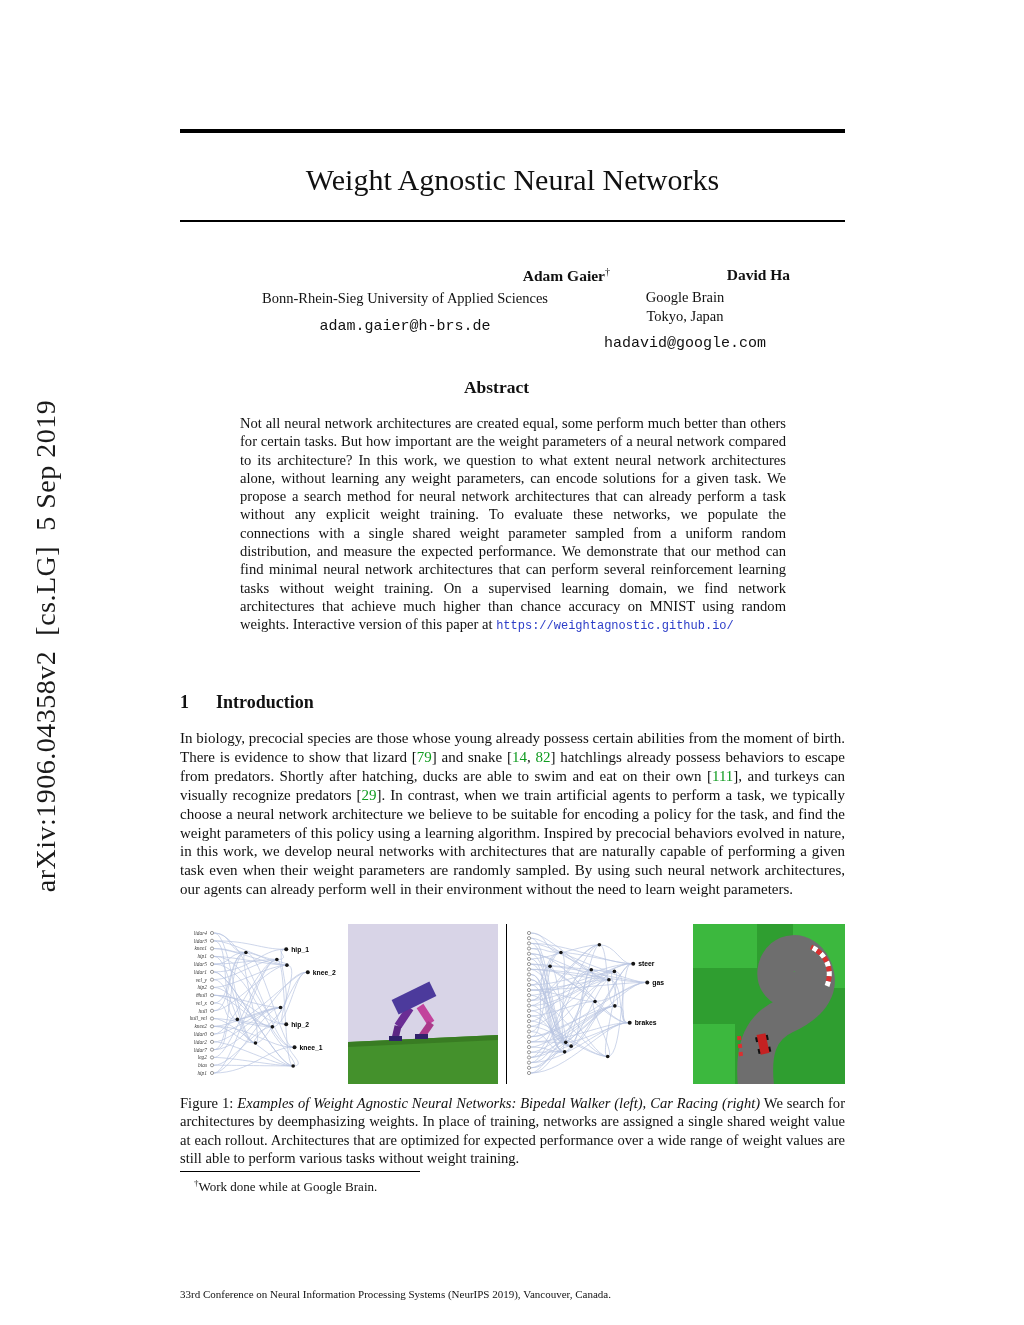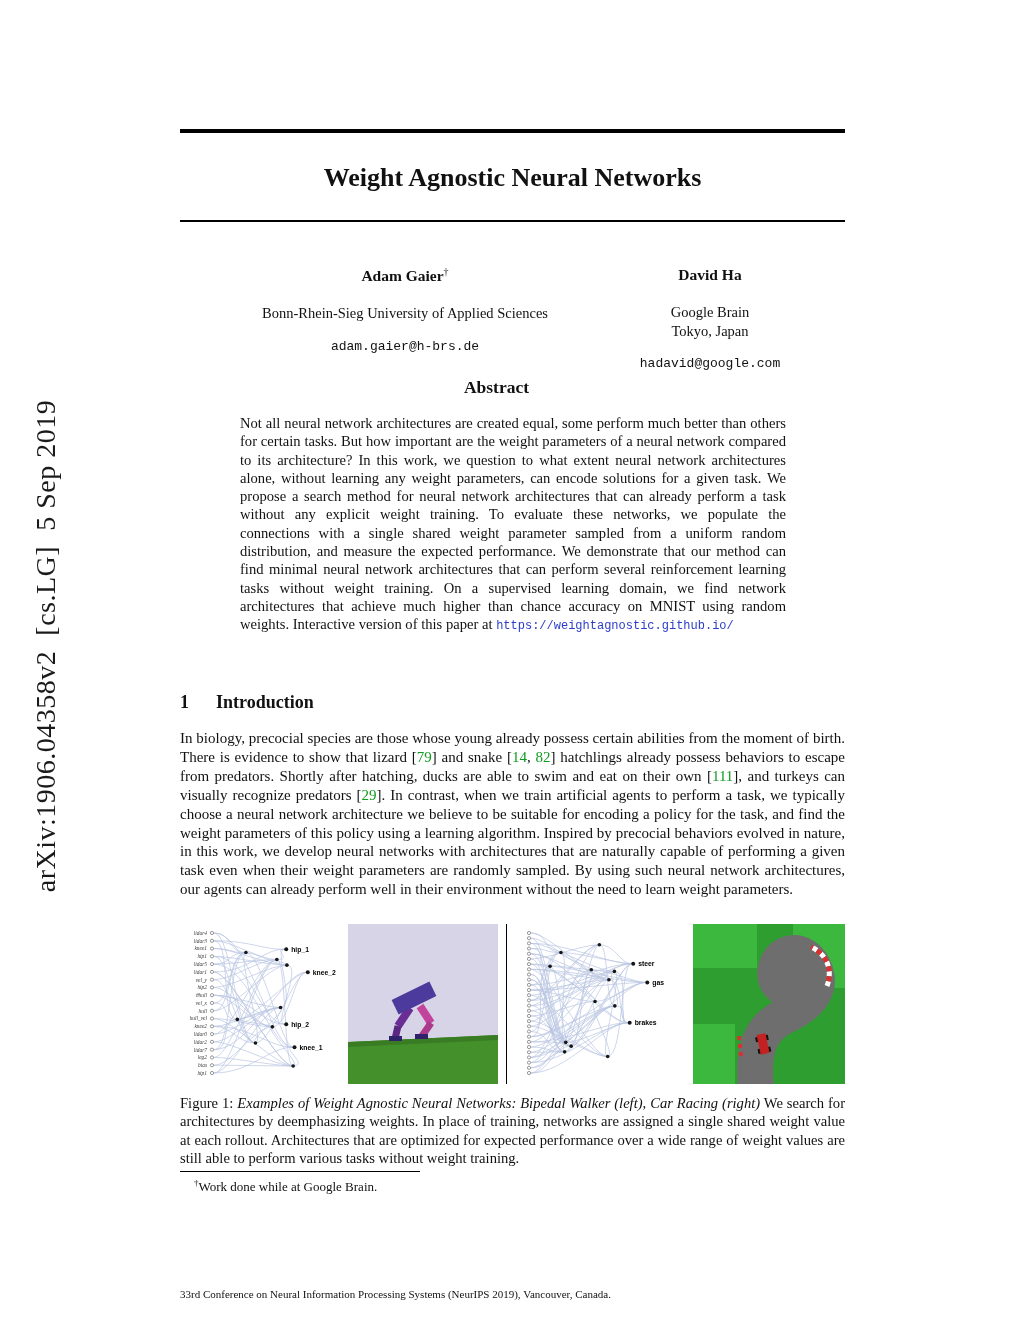--- a/index.html
+++ b/index.html
@@ -11,32 +11,32 @@
   .page { position:relative; width:1024px; height:1325px; overflow:hidden; background:#fff; }
 
   .arxiv-side {
     position:absolute; left:46px; top:646px;
     transform:translate(-50%,-50%) rotate(-90deg);
     white-space:pre; font-size:28px; color:#1a1a1a; letter-spacing:0.5px;
   }
 
   .rule-thick { position:absolute; left:180px; top:129px; width:665px; height:4px; background:#000; }
   .title { position:absolute; left:180px; top:163px; width:665px; text-align:center;
-           font-size:26px; font-weight:700; }
+           font-size:30px; font-weight:400; }
   .rule-thin { position:absolute; left:180px; top:220px; width:665px; height:1.5px; background:#000; }
 
   .authors { position:absolute; left:180px; top:266px; width:665px; height:110px; }
   .author { position:absolute; text-align:center; }
   .author-left  { left:20px;  width:410px; }
-  .author-right { left:425px; width:210px; }
-  .author-name { font-size:15.5px; margin-bottom:19px; }
+  .author-right { left:400px; width:210px; }
+  .author-name { font-size:15.5px; margin-bottom:4px;text-align:right; }
   .author-name b { font-weight:700; }
   .author-name sup { font-size:10px; }
   .author-line { font-size:14.5px; line-height:18.5px; }
-  .author-email { font-family:"Liberation Mono", monospace; font-size:13px; margin-top:16px; }
+  .author-email { font-family:"Liberation Mono", monospace; font-size:15px; margin-top:10px; }
 
   .abstract-heading { position:absolute; left:164px; top:377px; width:665px; text-align:center;
                       font-size:17.5px; font-weight:700; }
   .abstract-body { position:absolute; left:240px; top:414px; width:546px;
                    font-size:14.6px; line-height:18.3px; text-align:justify; }
   .url-link { color:var(--link_blue,#2b3cc8); font-family:"Liberation Mono", monospace;
               font-size:12px; text-decoration:none; cursor:pointer; }
 
   .section-heading { position:absolute; left:180px; top:692px; font-size:18px; font-weight:700; }
   .sec-num { margin-right:27px; }

